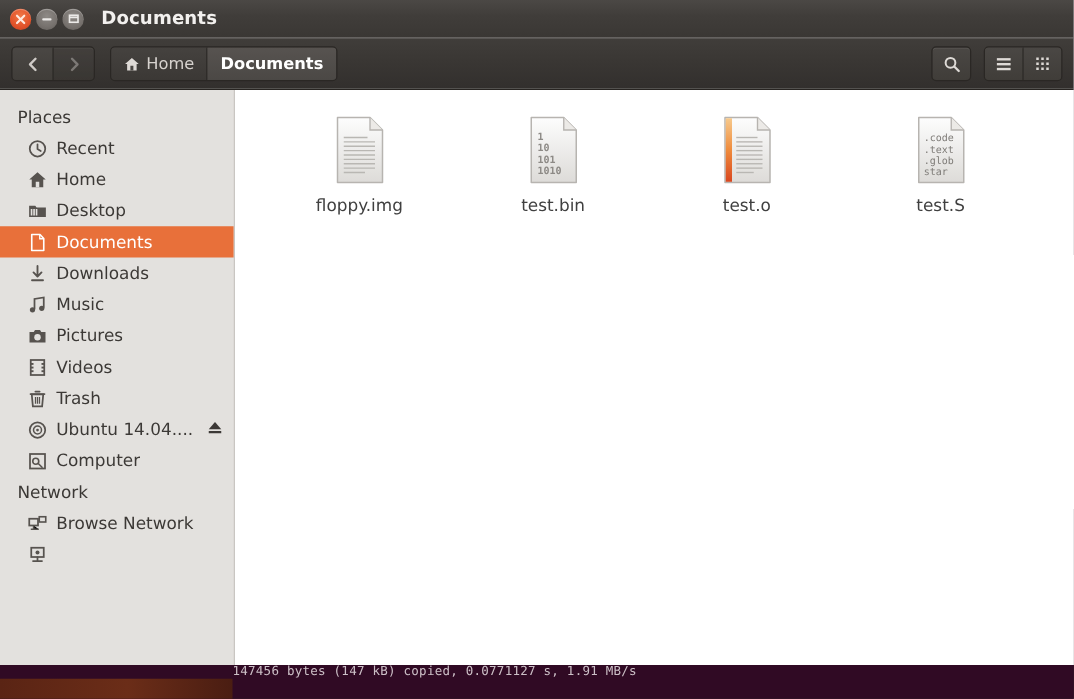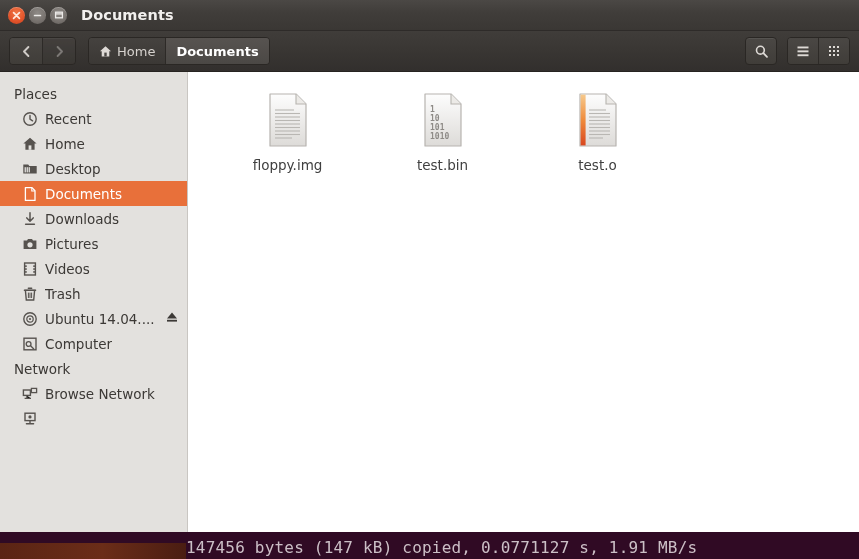--- a/index.html
+++ b/index.html
@@ -17,24 +17,24 @@
 
   
   .desktop {
     position: absolute;
     inset: 0;
     background: #300a24;
   }
   .term-line {
     position: absolute;
     left: 186px;
-    bottom: 2px;
+    bottom: 16px;
     color: #d9cfd4;
     font-family: "DejaVu Sans Mono", "Liberation Mono", monospace;
-    font-size: 16px;
+    font-size: 10px;
     letter-spacing: .2px;
     white-space: nowrap;
     opacity: .92;
   }
   .launcher {
     position: absolute;
     left: 0;
     bottom: 0;
     width: 186px;
     height: 16px;
@@ -387,20 +387,28 @@
       </div>
 
       <div class="place">
         <svg class="pico" viewBox="0 0 16 16">
           <path d="M8 1.8 V9.8 M4.8 6.9 L8 10.2 L11.2 6.9" fill="none" stroke="#57534f" stroke-width="1.5" stroke-linecap="round" stroke-linejoin="round"></path>
           <path d="M3.6 13.2 H12.4" stroke="#57534f" stroke-width="1.5" stroke-linecap="round"></path>
         </svg>
         <span class="label">Downloads</span>
       </div>
 
+      <div class="place">
+        <svg class="pico" viewBox="0 0 16 16">
+          <path d="M5.6 11.4 V3.2 L13 2 V10.2" fill="none" stroke="#57534f" stroke-width="1.4"></path>
+          <circle cx="4" cy="11.8" r="2.1" fill="#57534f"></circle>
+          <circle cx="11.4" cy="10.6" r="2.1" fill="#57534f"></circle>
+        </svg>
+        <span class="label">Music</span>
+      </div>
 
       <div class="place">
         <svg class="pico" viewBox="0 0 16 16">
           <path d="M1.6 4.6 H5 L6 3 H10 L11 4.6 H14.4 V13 H1.6 Z" fill="#57534f"></path>
           <circle cx="8" cy="8.8" r="2.6" fill="#e3e1de"></circle>
         </svg>
         <span class="label">Pictures</span>
       </div>
 
       <div class="place">
@@ -540,18 +548,33 @@
                   <path d="M13 35.5 H34"></path>
                   <path d="M13 39 H34"></path>
                   <path d="M13 42.5 H34"></path>
                 <path d="M13 46 H27"></path>
               </g>
             </svg>
           </div>
           <div class="file-name">test.o</div>
         </div>
 
+        <div class="file">
+          <div class="file-thumb">
+            <svg width="44" height="56" viewBox="0 0 44 56">
+              <path d="M4 2 H30 L40 12 V54 H4 Z" fill="url(#pg)" stroke="#b7b4b0" stroke-width="1.2" stroke-linejoin="round"></path>
+              <path d="M30 2 V12 H40" fill="#eceae7" stroke="#b7b4b0" stroke-width="1.1"></path>
+              <g fill="#7e7b77" font-family="DejaVu Sans Mono, monospace" font-size="8">
+                <text x="8" y="21">.code</text>
+                <text x="8" y="30">.text</text>
+                <text x="8" y="39">.glob</text>
+                <text x="8" y="48">star</text>
+              </g>
+            </svg>
+          </div>
+          <div class="file-name">test.S</div>
+        </div>
 
       </div>
     </div>
   </div>
 
 </div>
 
 </body></html>

